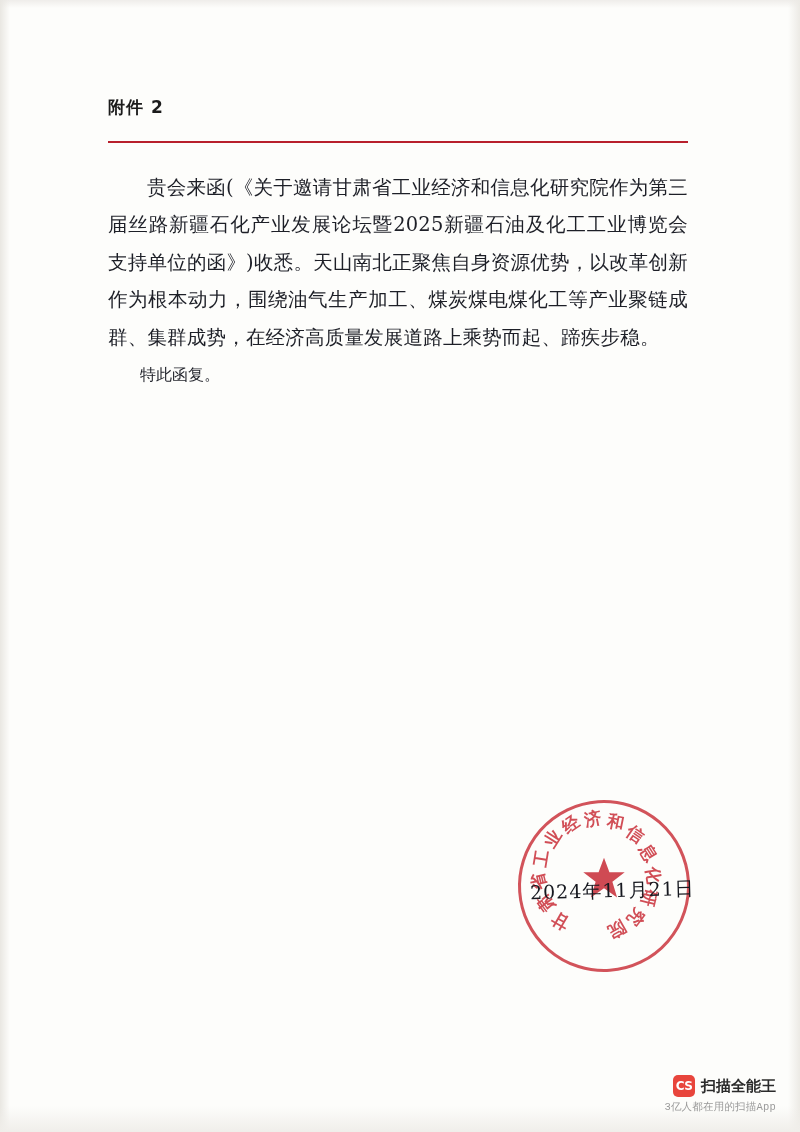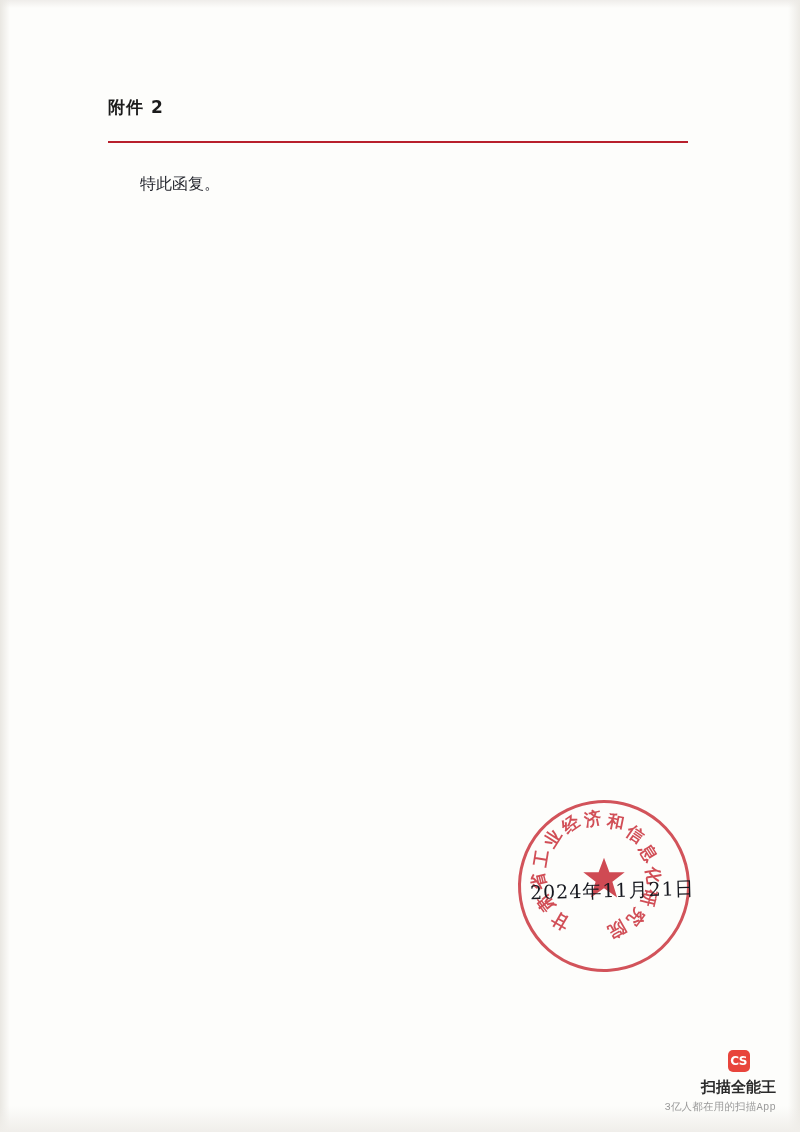--- a/index.html
+++ b/index.html
@@ -200,21 +200,20 @@
     right: 24px;
     bottom: 18px;
     display: flex;
     flex-direction: column;
     align-items: flex-end;
   }
   .brand-row {
     display: flex;
     align-items: center;
     gap: 6px;
-    flex-direction: column;
   }
   .brand-badge {
     width: 22px;
     height: 22px;
     border-radius: 5px;
     background: #e8453c;
     color: #ffffff;
     font-family: "DejaVu Sans", "Liberation Sans", sans-serif;
     font-size: 12px;
     font-weight: bold;
@@ -248,20 +247,21 @@
 
   <div class="doc">
 
     <div class="attachment-label">附件 2</div>
 
 
     <div class="red-rule"></div>
 
 
 
+    <p class="body-para">贵会来函(《关于邀请甘肃省工业经济和信息化研究院作为第三届丝路新疆石化产业发展论坛暨2025新疆石油及化工工业博览会支持单位的函》)收悉。天山南北正聚焦自身资源优势，以改革创新作为根本动力，围绕油气生产加工、煤炭煤电煤化工等产业聚链成群、集群成势，在经济高质量发展道路上乘势而起、蹄疾步稳。</p>
 
     <div class="closing">特此函复。</div>
   </div>
 
   <div class="seal">
     <div class="seal-ring"></div>
     <div class="seal-text">
         <span style="transform: rotate(-150deg) translate(0px, -68px) rotate(150deg) translate(-8px, -10px) rotate(-150deg);">甘</span>
         <span style="transform: rotate(-126.923deg) translate(0px, -68px) rotate(126.923deg) translate(-8px, -10px) rotate(-126.923deg);">肃</span>
         <span style="transform: rotate(-103.846deg) translate(0px, -68px) rotate(103.846deg) translate(-8px, -10px) rotate(-103.846deg);">省</span>

